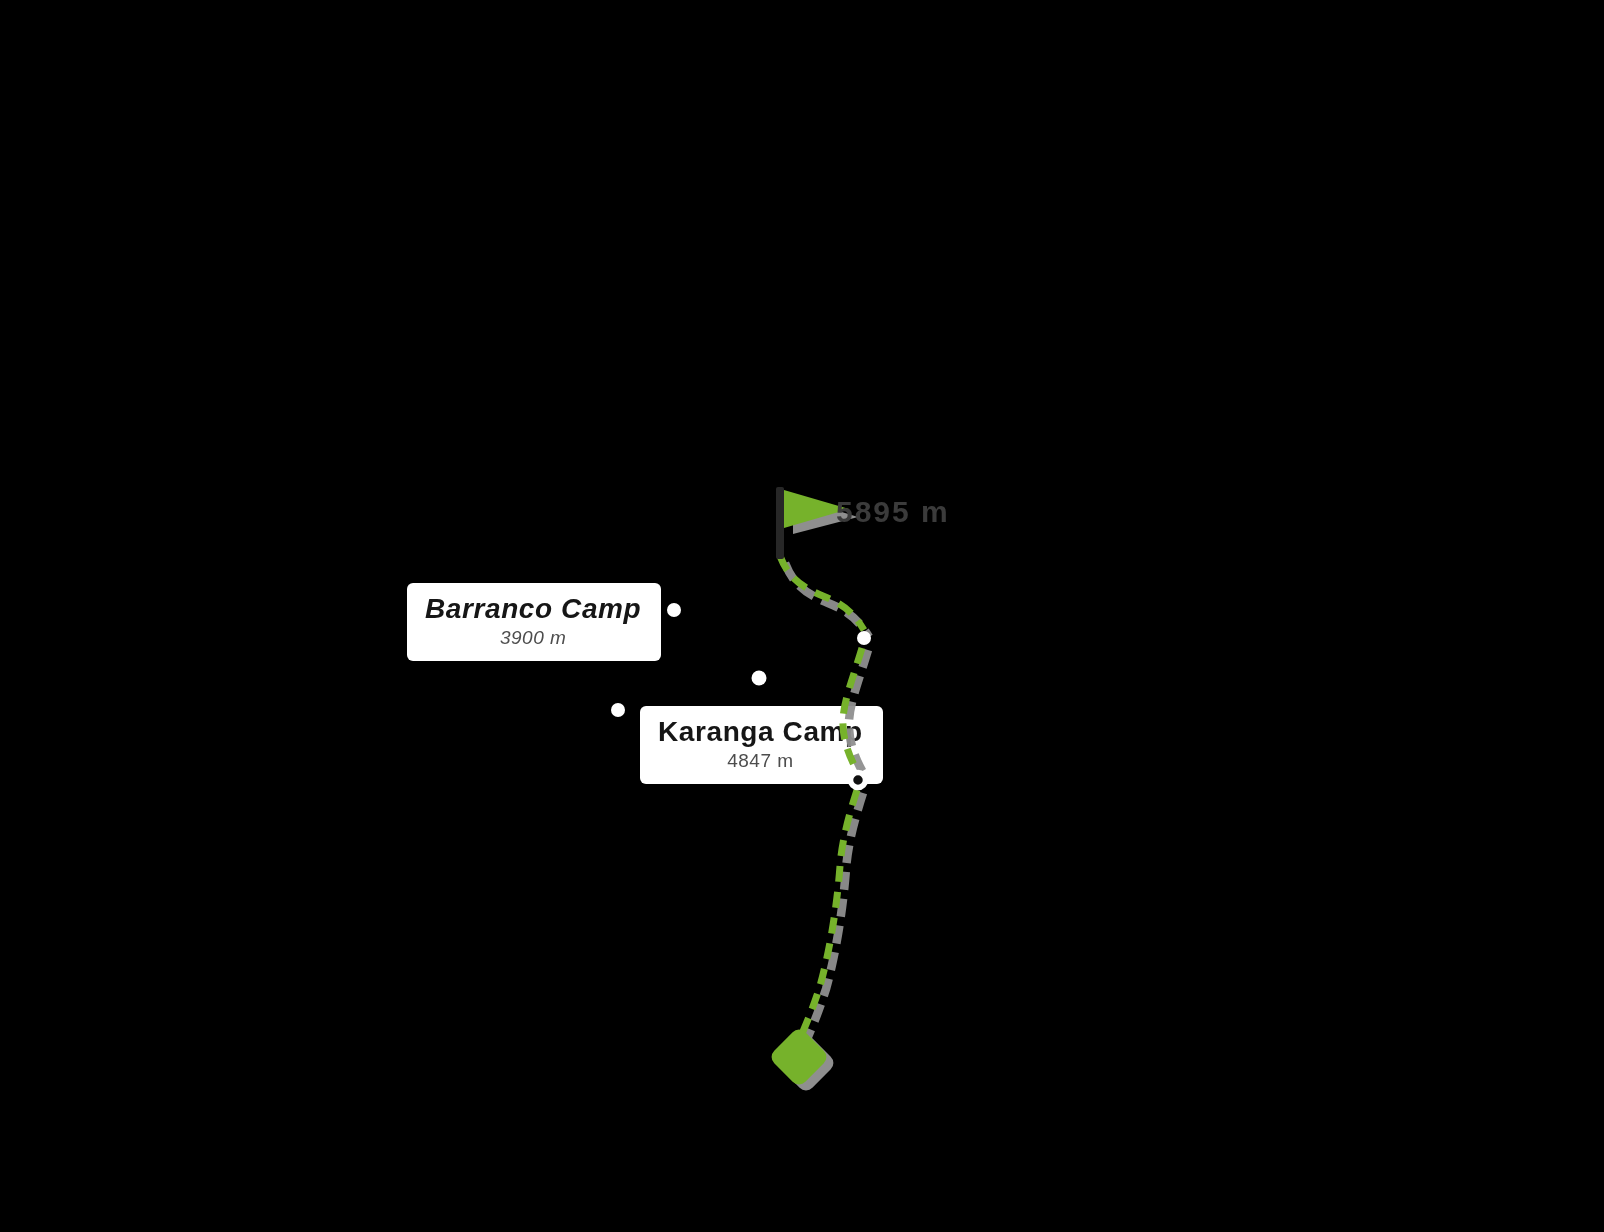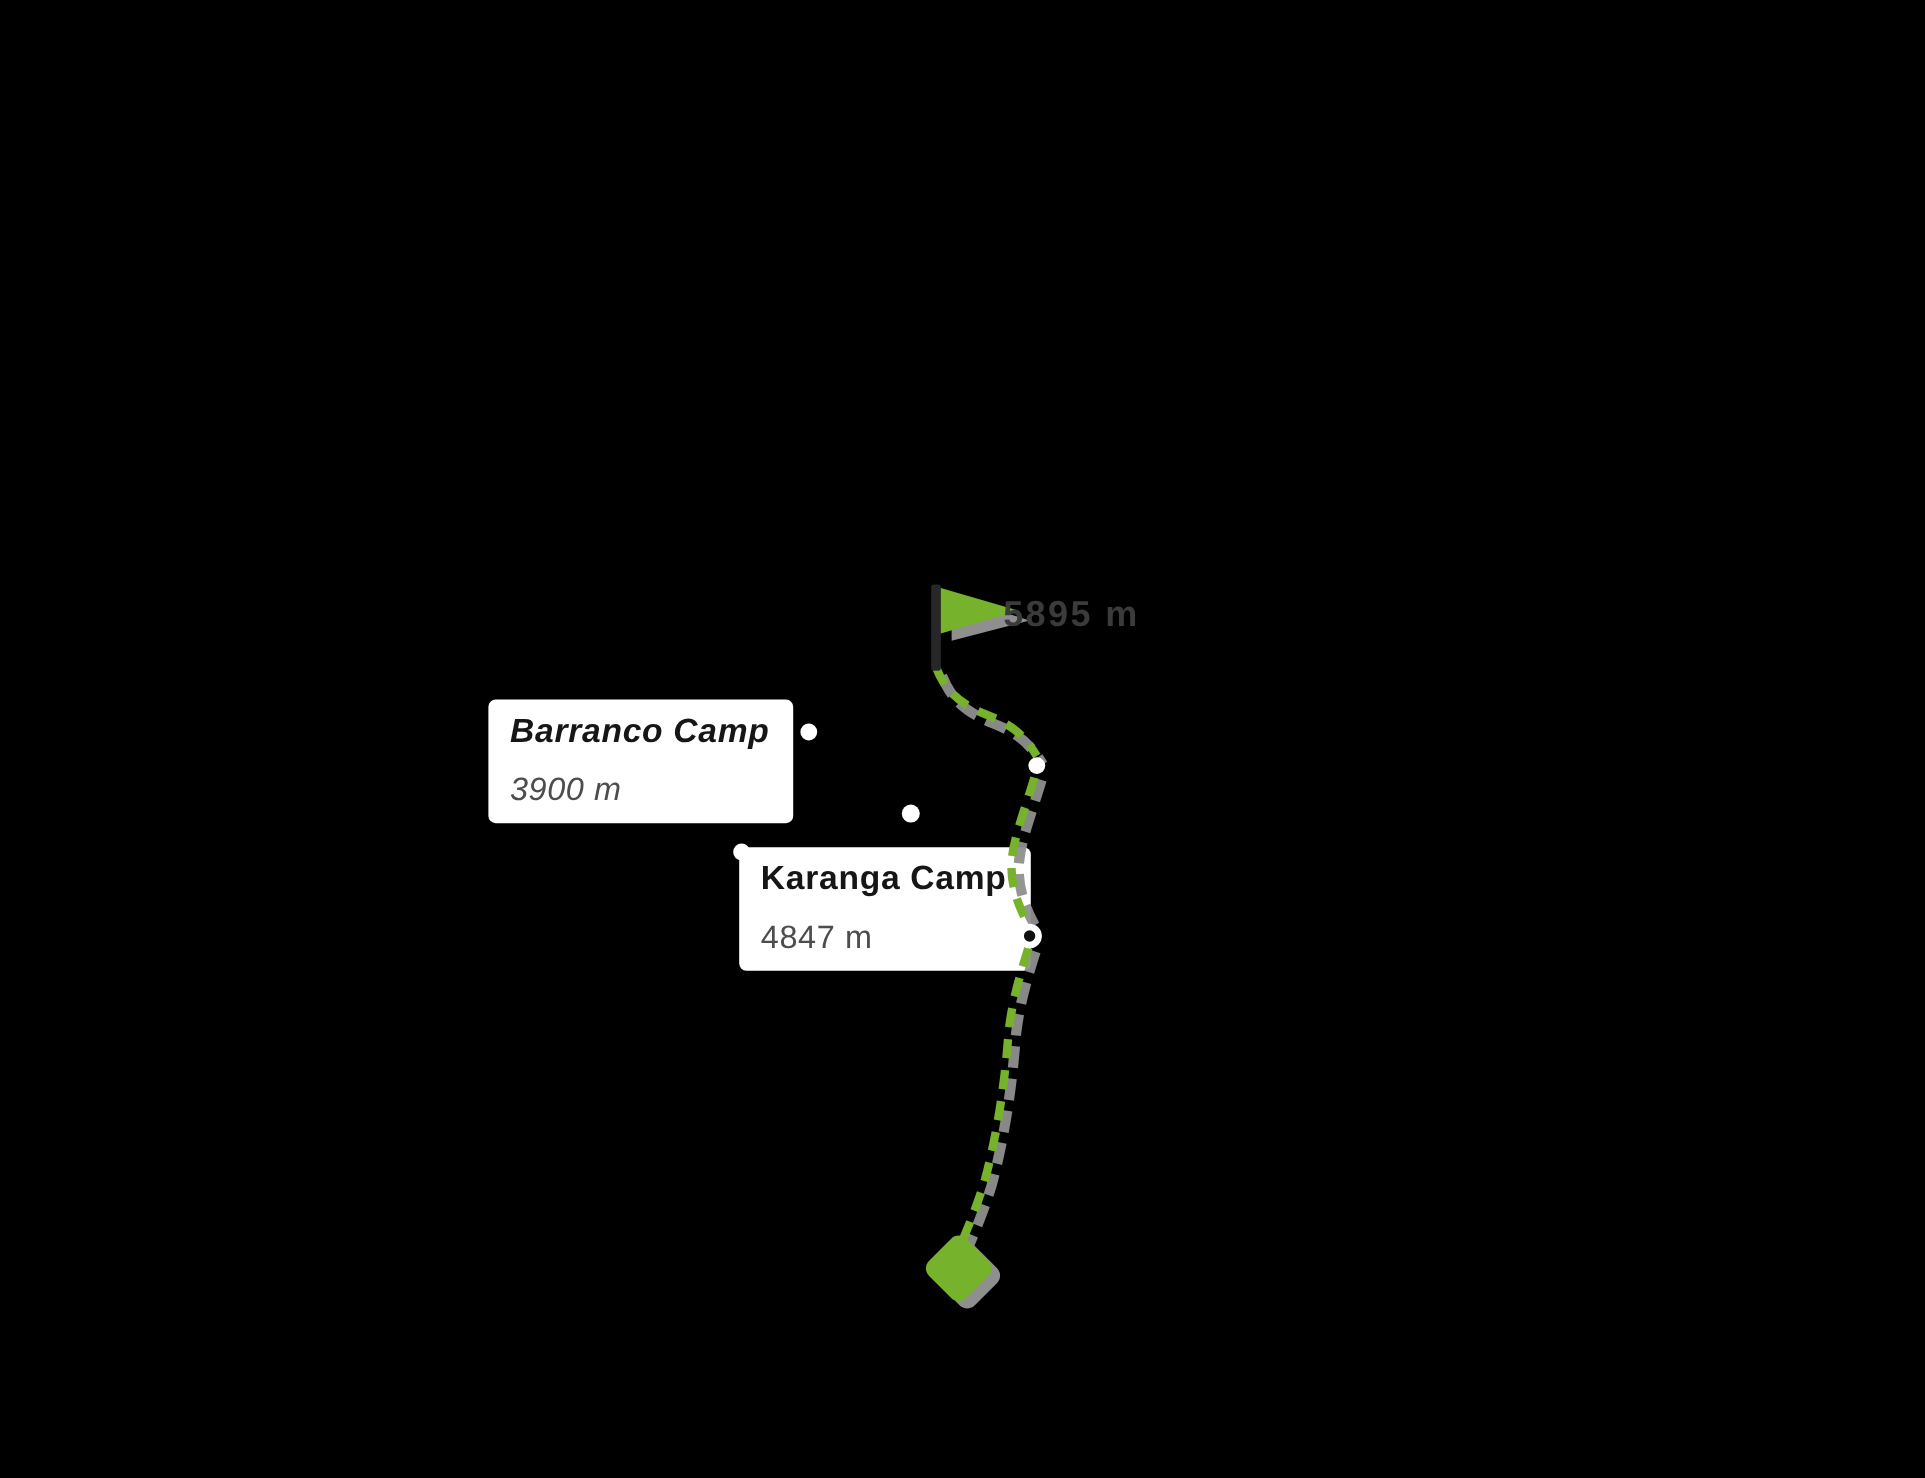--- a/index.html
+++ b/index.html
@@ -30,25 +30,26 @@
     white-space: nowrap;
   }
   .camp-name {
     font-size: 28px;
     font-weight: bold;
     color: #161616;
     letter-spacing: 0.6px;
     line-height: 1.15;
   }
   .camp-elevation {
-    font-size: 27px;
+    font-size: 19px;
     color: #4d4d4d;
     letter-spacing: 0.5px;
-    margin-top: 19px;
+    margin-top: 3px;
     line-height: 1.1;
+    text-align: center;
   }
   .route-dash {
     fill: none;
     stroke-width: 7;
     stroke-dasharray: 16 10;
     stroke-linecap: butt;
   }
   .route-shadow {
     fill: none;
     stroke-width: 8.5;
@@ -67,21 +68,21 @@
 <body>
 
 <div id="route-map">
 
   <div class="camp-label" style="left:407px; top:583px;font-style:italic;">
     <div class="camp-name">Barranco Camp</div>
     <div class="camp-elevation">3900 m</div>
   </div>
 
 
-  <div class="camp-label" style="left:616px; top:706px;">
+  <div class="camp-label" style="left:640px; top:706px;">
     <div class="camp-name">Karanga Camp</div>
     <div class="camp-elevation">4847 m</div>
   </div>
 
 
 
   <svg id="route-svg" width="1604" height="1232" viewBox="0 0 1604 1232">
 
     <path class="route-shadow" stroke="#8f8f8f" d="M 780 556 C 788 577 801 587 823 596 C 843 604 853 612 864 630" transform="translate(5,7)"></path>
     <path class="route-shadow" stroke="#8f8f8f" d="M 862 648 C 853 678 844 700 843 719 C 842 738 849 757 858 772" transform="translate(6,2)"></path>

